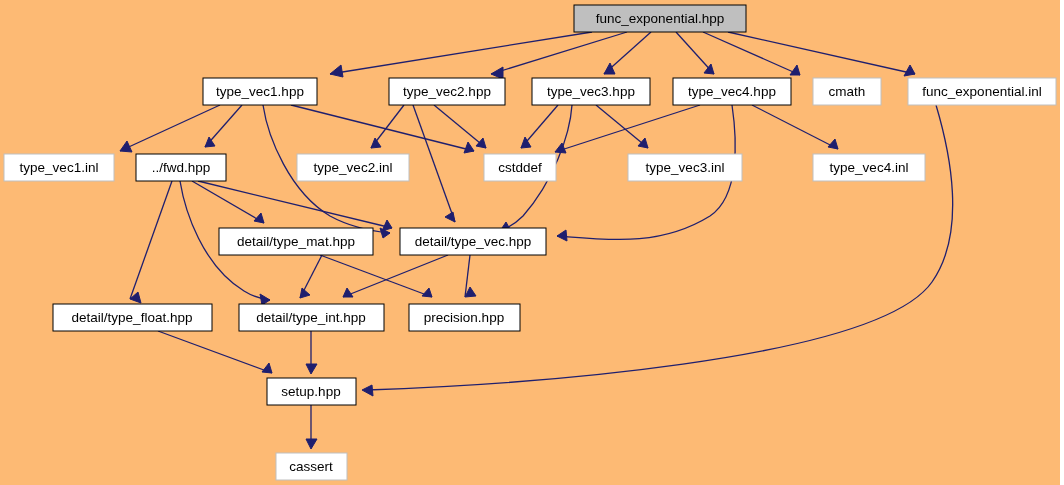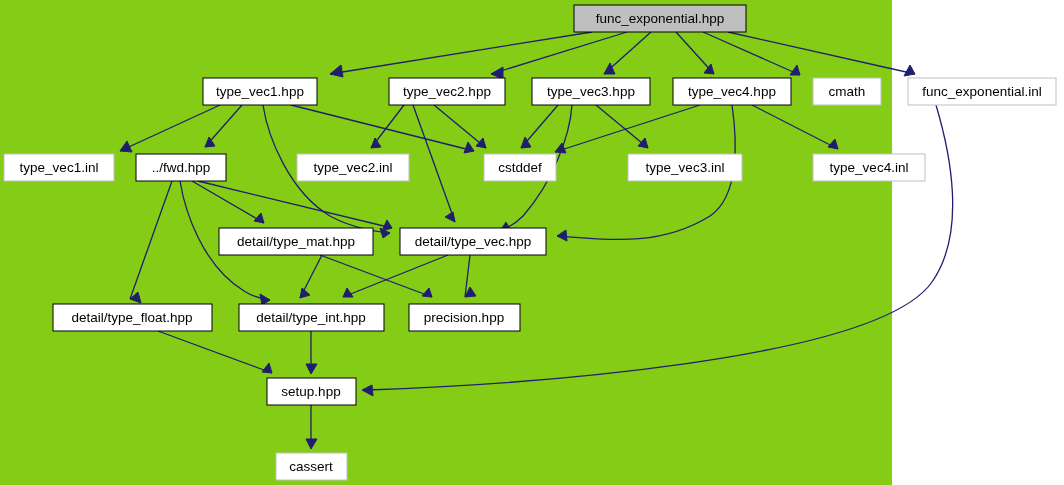--- a/index.html
+++ b/index.html
@@ -2,23 +2,23 @@
 <html><head>
 <meta charset="utf-8">
 <style>
   html, body {
     margin: 0;
     padding: 0;
     background: #ffffff;
   }
   #canvas {
     position: relative;
-    width: 892px;
+    width: 1060px;
     height: 485px;
-    background: #84cc16;
+    background: #fdba74;
     font-family: "Liberation Sans", sans-serif;
   }
   svg.graph {
     position: absolute;
     left: 0;
     top: 0;
     width: 1064px;
     height: 485px;
   }
   .edge {

